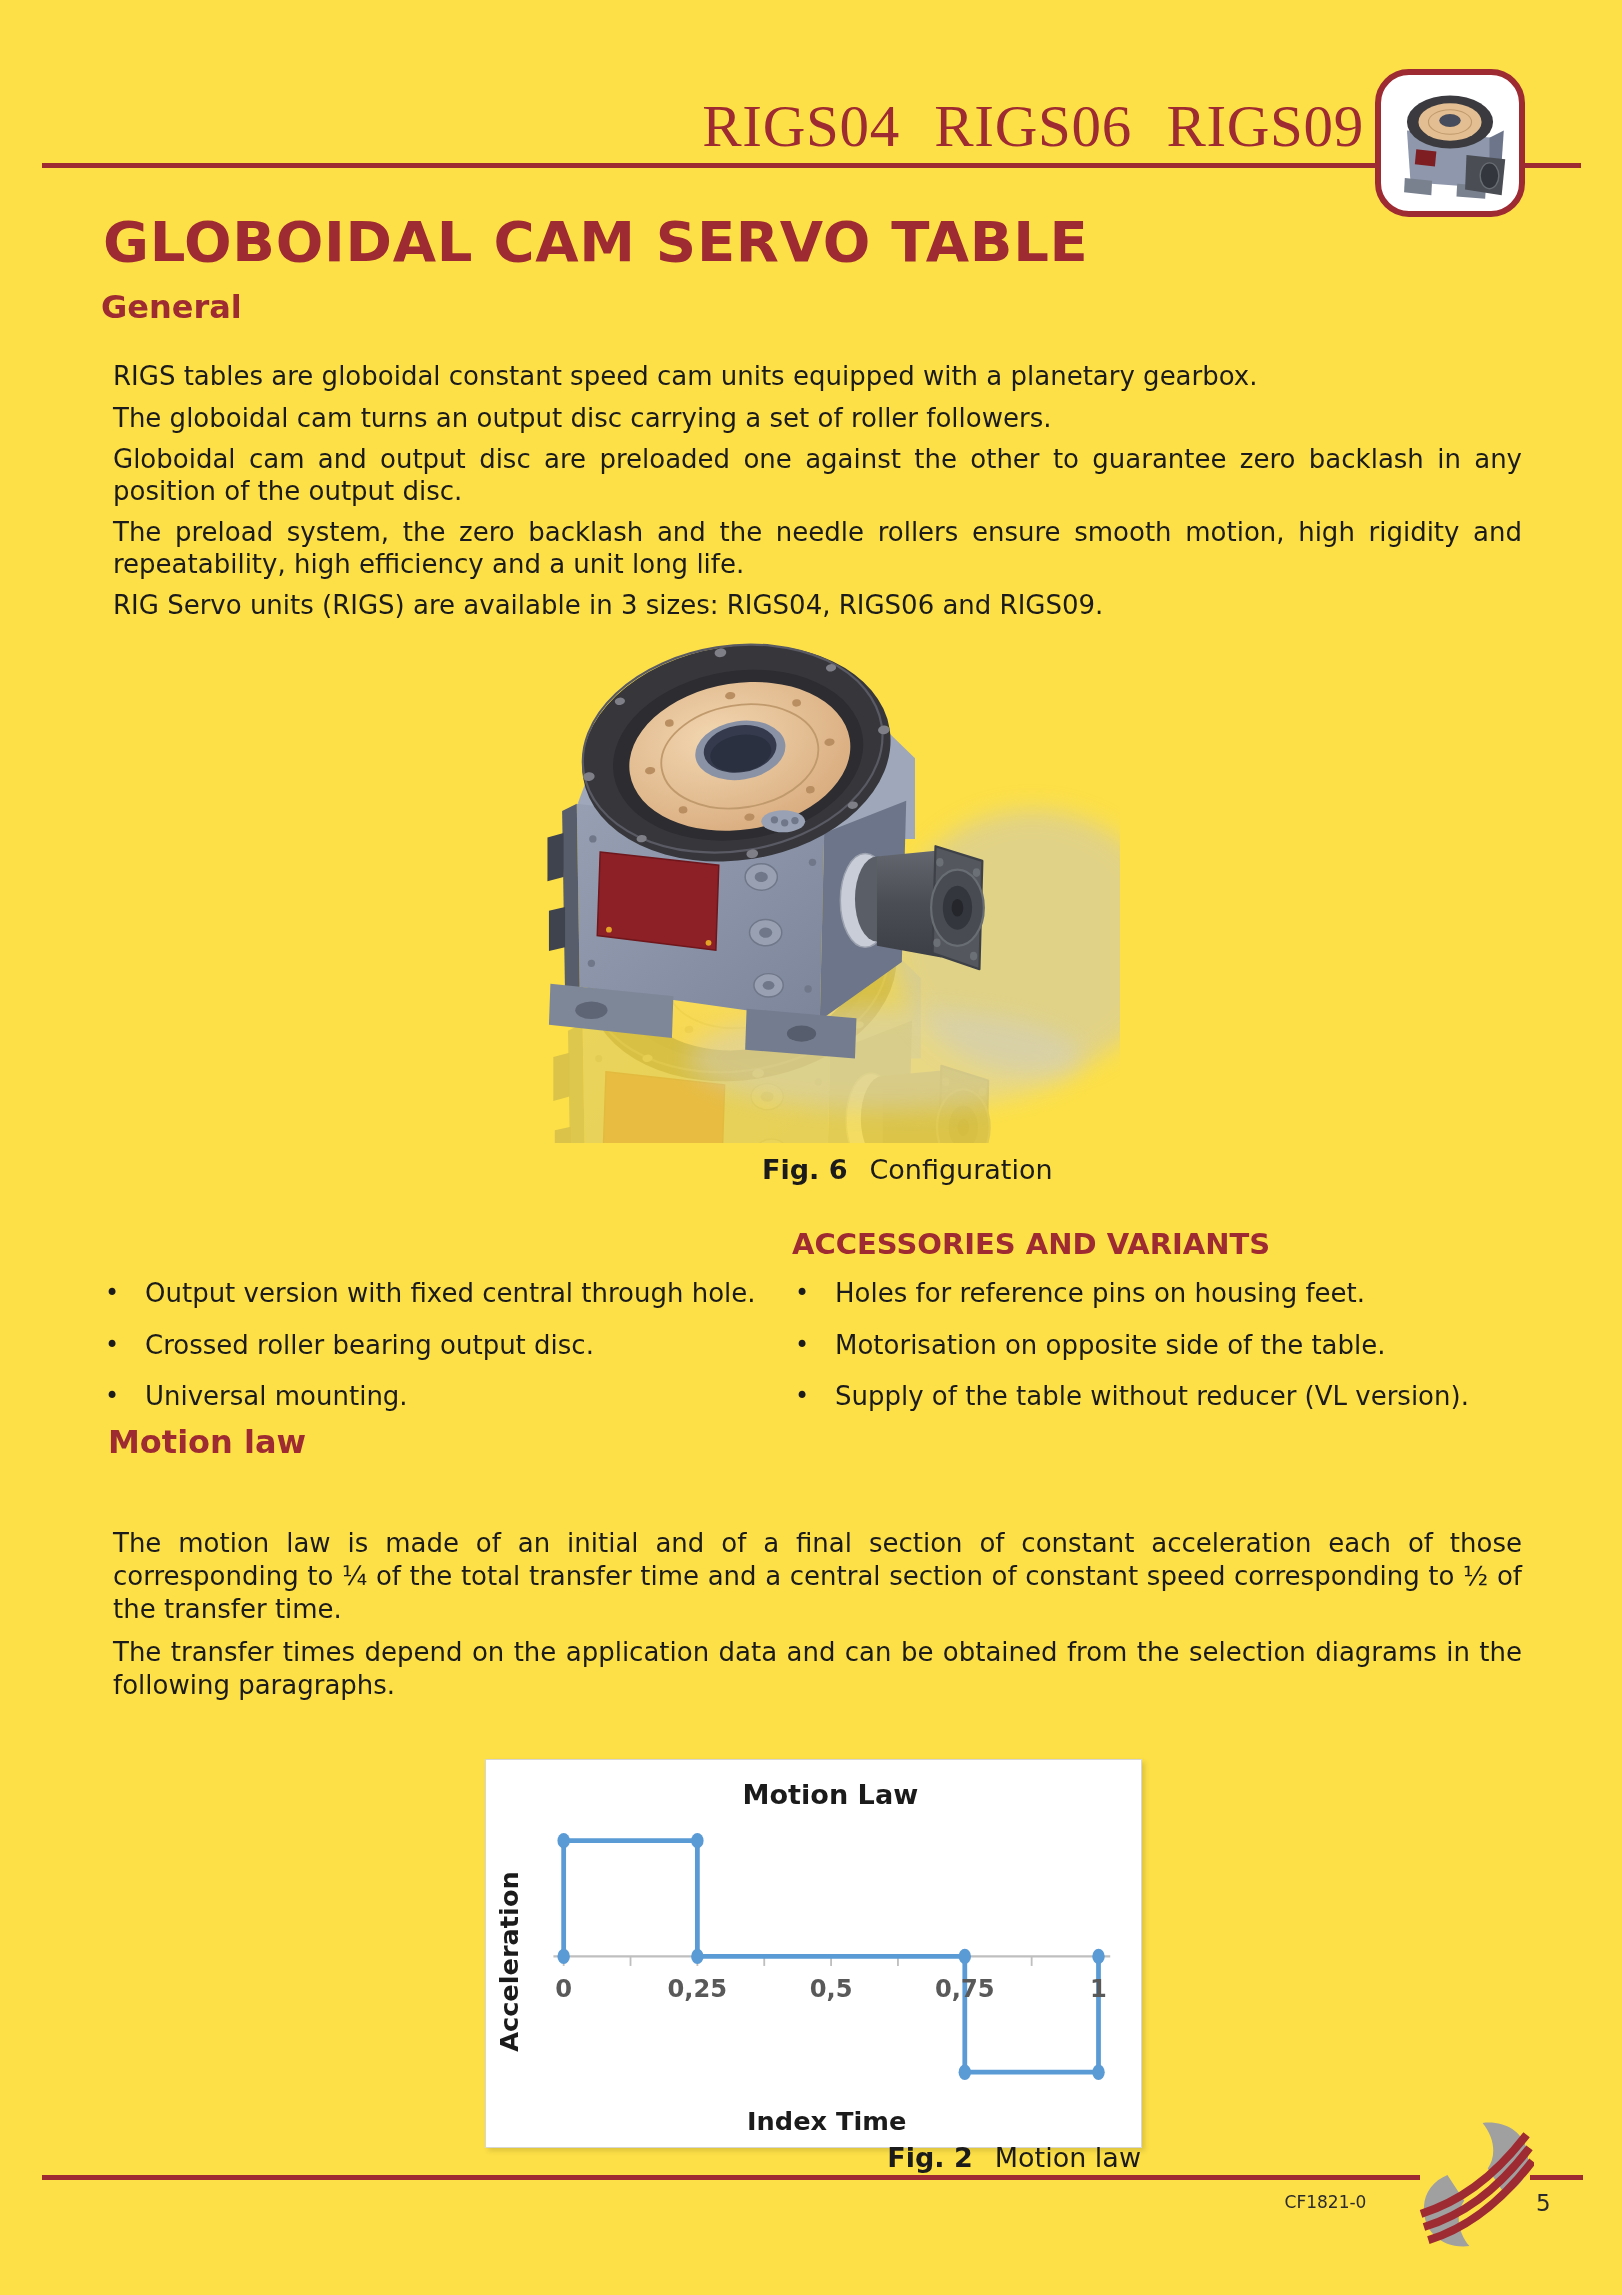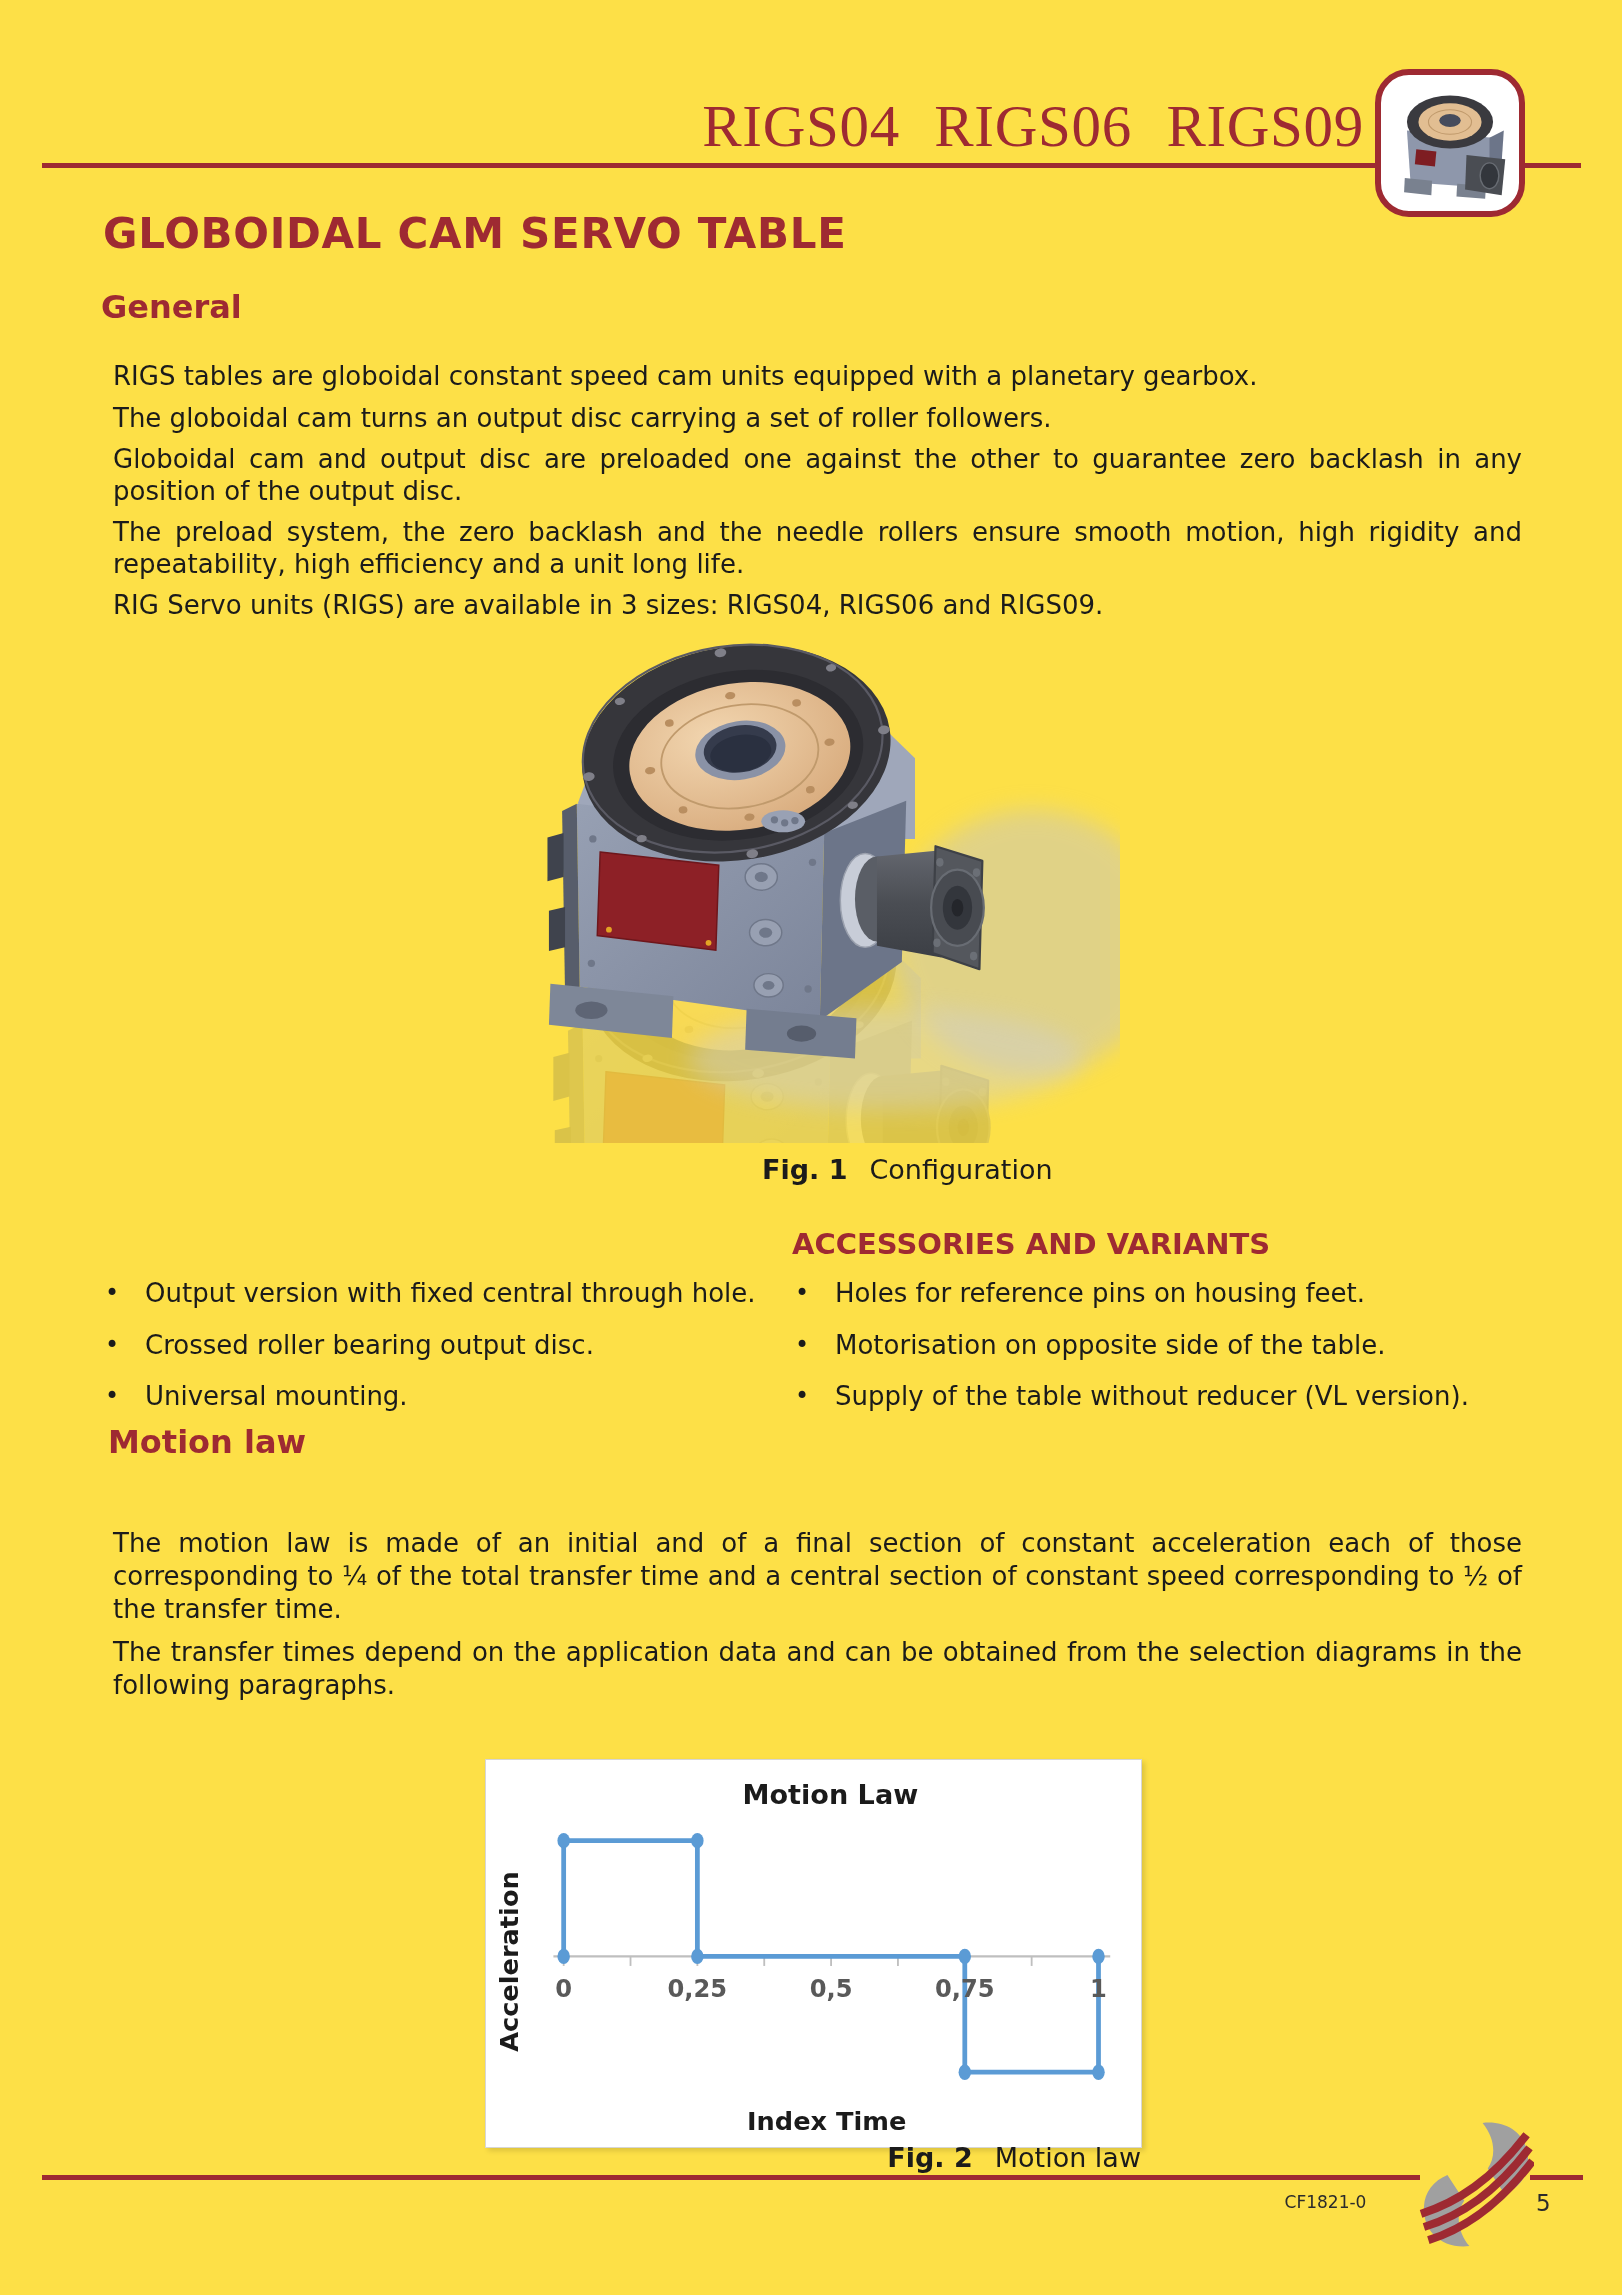--- a/index.html
+++ b/index.html
@@ -10,21 +10,21 @@
   .models-title{position:absolute;top:92px;right:259px;margin:0;
     font-family:"Liberation Serif",serif;font-weight:400;font-size:59px;
     color:#9E2A32;word-spacing:19px;letter-spacing:0.7px;white-space:nowrap;}
   .header-rule{position:absolute;left:42px;top:163px;width:1539px;height:5.1px;background:#9E2A32;}
   .header-badge{position:absolute;left:1375px;top:69px;width:138px;height:136px;
     border:6.6px solid #9E2A32;border-radius:34px;background:#fff;z-index:2;
     display:flex;align-items:center;justify-content:center;}
 
   
   .page-title{position:absolute;left:103px;top:209px;margin:0;
-    font-size:42px;font-weight:bold;color:#9E2A32;letter-spacing:0.7px;}
+    font-size:56px;font-weight:bold;color:#9E2A32;letter-spacing:0.7px;}
   .section-heading{position:absolute;margin:0;font-size:32px;font-weight:bold;color:#9E2A32;}
   #general-heading{left:101px;top:288px;}
   #motionlaw-heading{left:108px;top:1423px;}
   .col-heading{position:absolute;margin:0;font-size:29px;font-weight:bold;color:#9E2A32;white-space:nowrap;}
   #std-heading{left:101px;top:1227px;}
   #acc-heading{left:792px;top:1227px;}
 
   
   .body-block{position:absolute;left:103px;width:1429px;font-size:26px;
     line-height:31.5px;text-align:justify;color:#1b1b1b;}
@@ -186,21 +186,21 @@
 
     <use href="#rigs-unit" x="8" y="300" opacity="0.18"></use>
 
     <ellipse cx="720" cy="440" rx="190" ry="180" fill="#C5C5C5" opacity="0.5" filter="url(#softblur)"></ellipse>
     <ellipse cx="520" cy="600" rx="270" ry="70" fill="#CFCFCF" opacity="0.45" filter="url(#softblur)"></ellipse>
 
     <use href="#rigs-unit"></use>
   </svg>
 
   <div class="fig-caption" id="fig1-caption">
-    <span class="fig-label">Fig. 1</span><span class="fig-text">Configuration</span>
+    <span class="fig-label">Fig. 6</span><span class="fig-text">Configuration</span>
   </div>
 
   <h4 class="col-heading" id="acc-heading">ACCESSORIES AND VARIANTS</h4>
 
   <ul class="bullet-list" id="std-list">
     <li>
         <span class="bullet">•</span>
         <span>Output version with fixed central through hole.</span>
       </li>
     <li>

